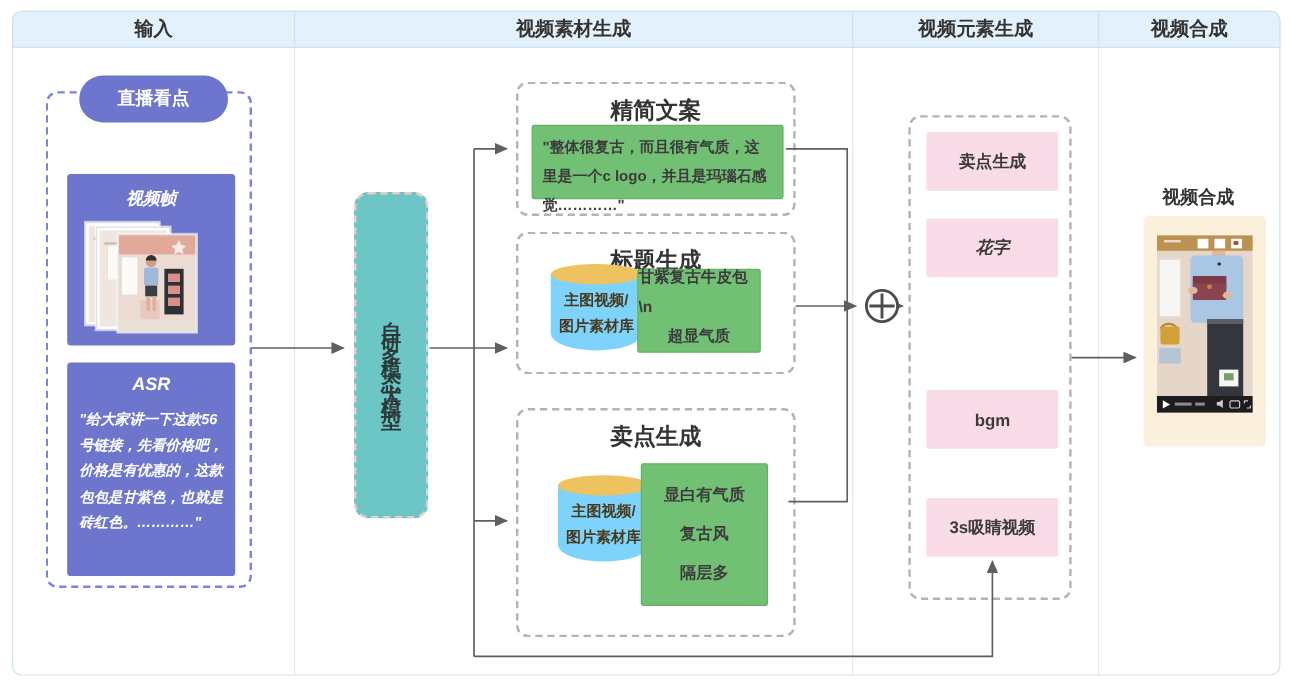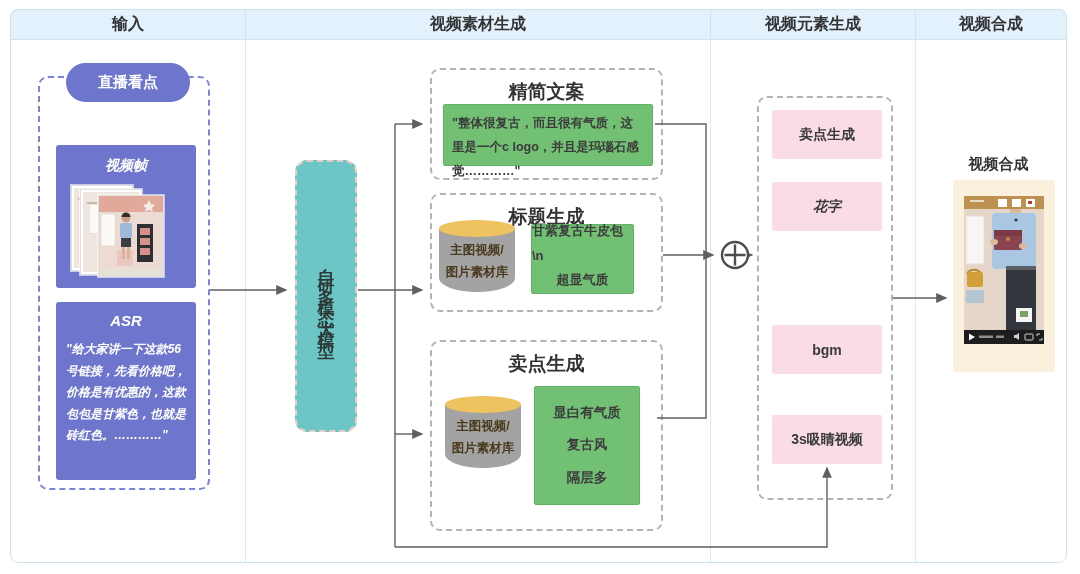--- a/index.html
+++ b/index.html
@@ -53,22 +53,22 @@
   .gtitle { text-align:center; font-weight:bold; font-size:19px; padding-top:9px; color:#333; }
   .green { position:absolute; background:#72c074; border:1px solid #63b166; border-radius:2px;
            color:#3c3c3c; font-weight:bold; }
   .green.copy { left:11px; top:34px; width:210px; height:62px; font-size:12.5px; line-height:1.9;
                 padding:7px 7px 0 8px; font-weight:bold; }
   .green.title-out { left:99px; top:29px; width:103px; height:70px; font-size:13px; line-height:1.9;
                      display:flex; flex-direction:column; align-items:center; justify-content:flex-end; }
   .green.sell-out { left:102px; top:44px; width:106px; height:119px; font-size:13.5px;
                     display:flex; flex-direction:column; align-items:center; justify-content:space-around;
                     padding:10px 0; }
-  .cyl { position:absolute; width:76px; height:64px; background:#a3a3a3;
-         border-radius:0 0 50% 50% / 0 0 14px 14px; }
+  .cyl { position:absolute; width:76px; height:64px; background:#7dd3fc;
+         border-radius:0 0 50% 50% / 0 0 14px 14px;margin-left:20px; }
   .cyl::before { content:""; position:absolute; left:0; right:0; top:-8px; height:17px;
                  background:#edc25f; border-radius:50%; }
   .cyl .dbtxt { position:relative; z-index:1; text-align:center; font-size:12.5px; font-weight:bold;
                 color:#4a3a1d; line-height:1.75; padding-top:12px; }
   .cyl-a { left:7px; top:33px; } .cyl-b { left:13px; top:62px; }
 
   
   .elem-box { position:absolute; left:757px; top:96px; width:136px; height:404px;
               border:2px dashed #b3b3b3; border-radius:10px; }
   .pink { position:absolute; left:13px; width:110px; height:49px; background:#fadce9; border-radius:2px;

